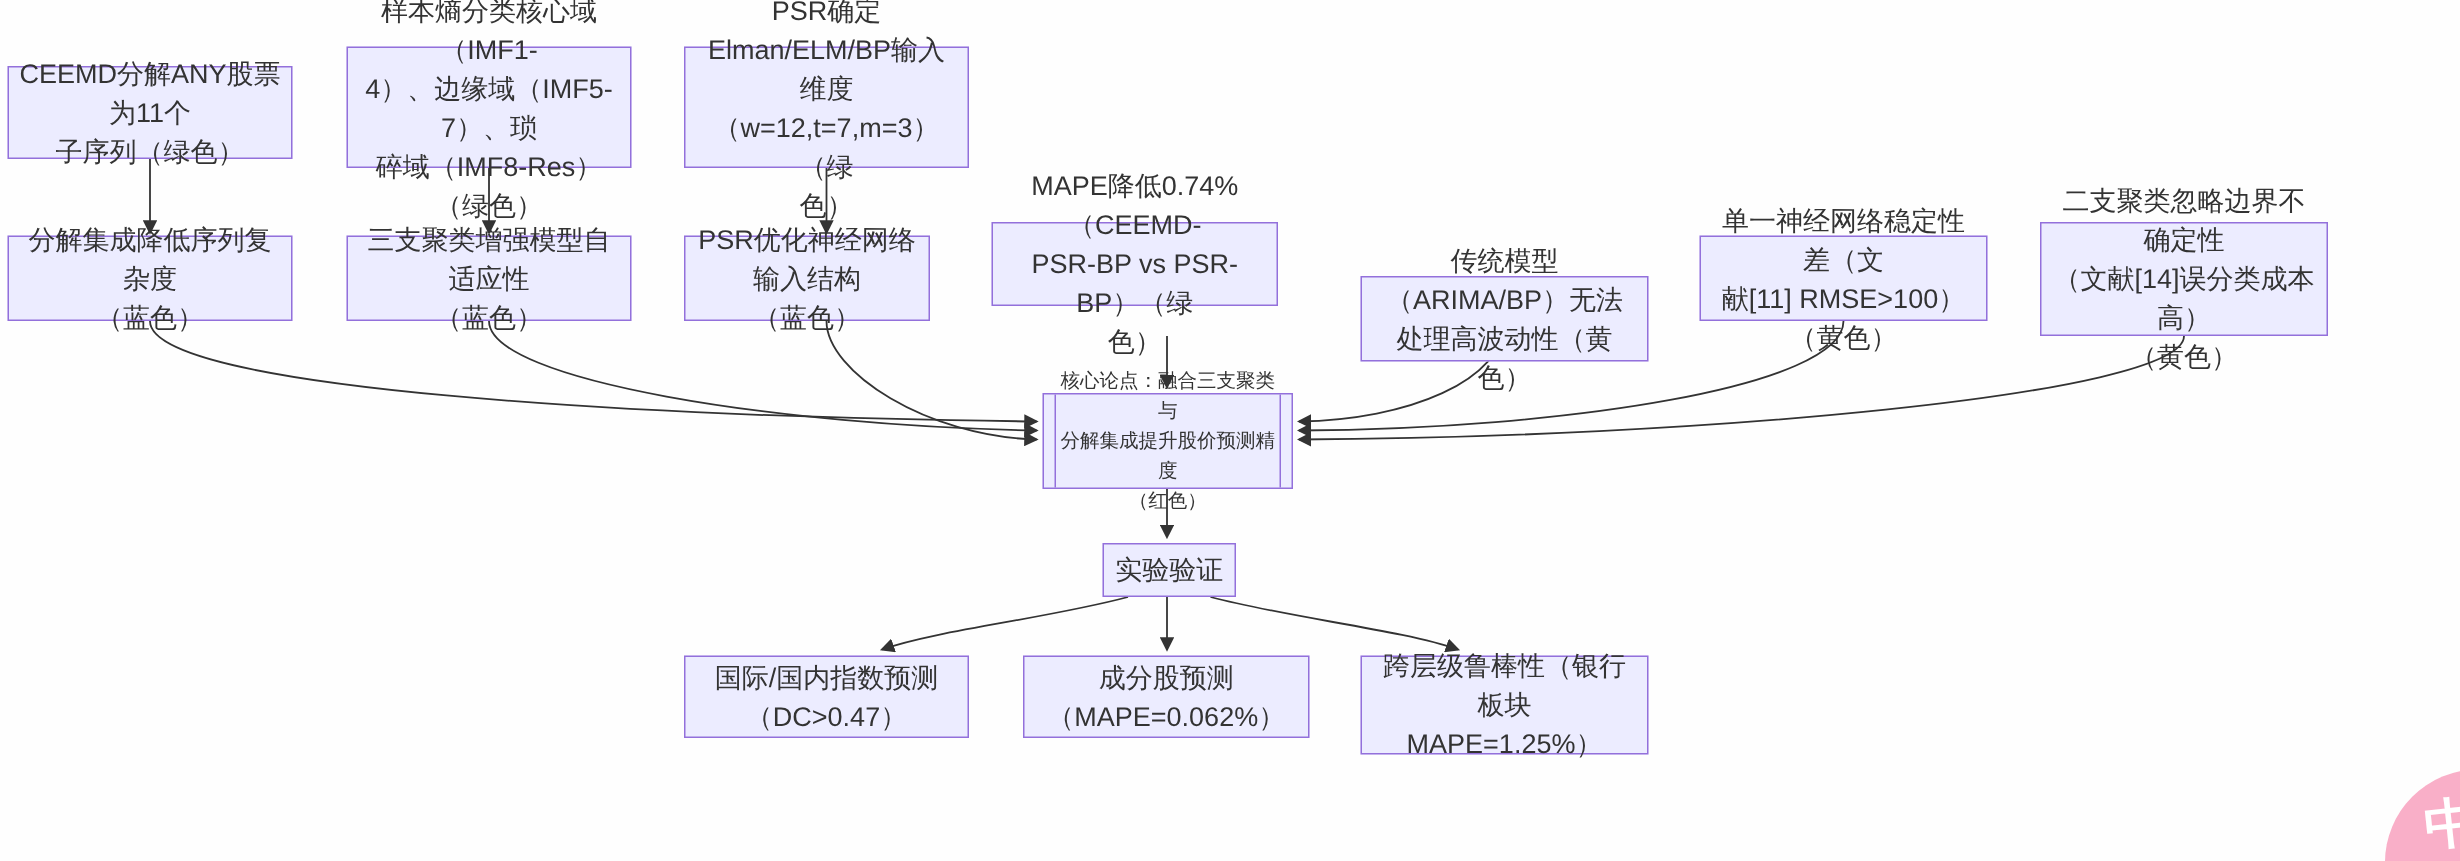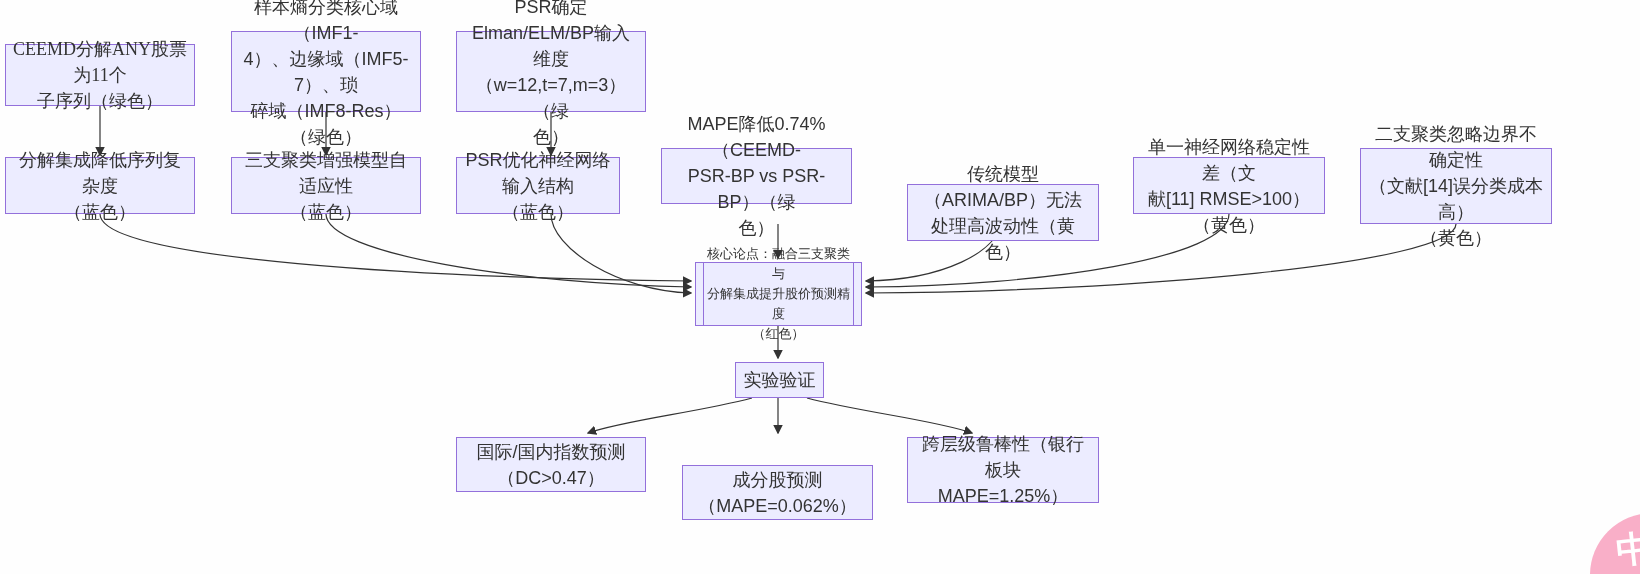--- a/index.html
+++ b/index.html
@@ -12,34 +12,34 @@
   #edges{position:absolute;left:0;top:0;z-index:0;pointer-events:none;}
   .node{
     position:absolute;z-index:1;box-sizing:border-box;
     background:#ECECFF;border:1px solid #9370DB;
     display:flex;align-items:center;justify-content:center;
     text-align:center;font-size:18px;line-height:26px;
     padding:2px 6px;
   }
   .node .lbl{white-space:pre-line;}
   
-  #n-ceemd          {left:5px;   top:44px;  width:190px; height:62px;font-family:Liberation Serif, serif;}
+  #n-ceemd          {left:5px;   top:44px;  width:190px; height:62px;}
   #n-sample-entropy {left:231px; top:31px;  width:190px; height:81px;}
   #n-psr-input      {left:456px; top:31px;  width:190px; height:81px;}
   #n-decomp         {left:5px;   top:157px; width:190px; height:57px;}
   #n-three-way      {left:231px; top:157px; width:190px; height:57px;}
   #n-psr-opt        {left:456px; top:157px; width:164px; height:57px;}
   #n-mape           {left:661px; top:148px; width:191px; height:56px;}
   #n-traditional    {left:907px; top:157px; width:192px; height:57px;margin-top:27px;}
   #n-single-nn      {left:1133px;top:157px; width:192px; height:57px;}
   #n-two-way        {left:1360px;top:148px; width:192px; height:76px;}
   #n-core           {left:695px; top:262px; width:167px; height:64px; font-size:13px;line-height:20px;position:absolute;}
   #n-experiment     {left:735px; top:362px; width:89px;  height:36px;}
   #n-index-pred     {left:456px; top:437px; width:190px; height:55px;text-align:center;}
-  #n-component-pred {left:682px; top:437px; width:191px; height:55px;margin-top:28px;}
+  #n-component-pred {left:682px; top:437px; width:191px; height:55px;}
   #n-robustness     {left:907px; top:437px; width:192px; height:66px;}
   
   .subroutine::before,.subroutine::after{
     content:"";position:absolute;top:0;bottom:0;width:1px;background:#9370DB;
   }
   .subroutine::before{left:7px;}
   .subroutine::after{right:7px;}
   
   #watermark{
     position:absolute;z-index:2;

